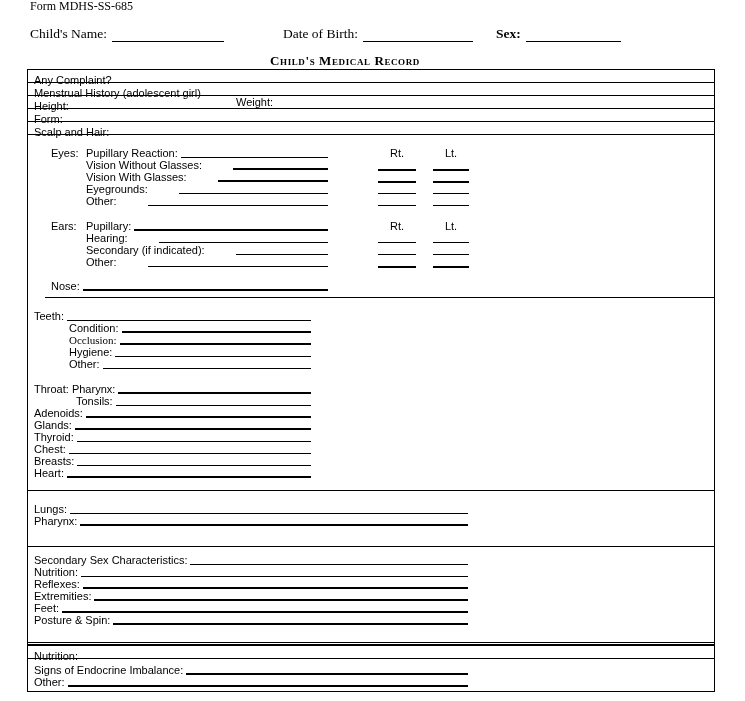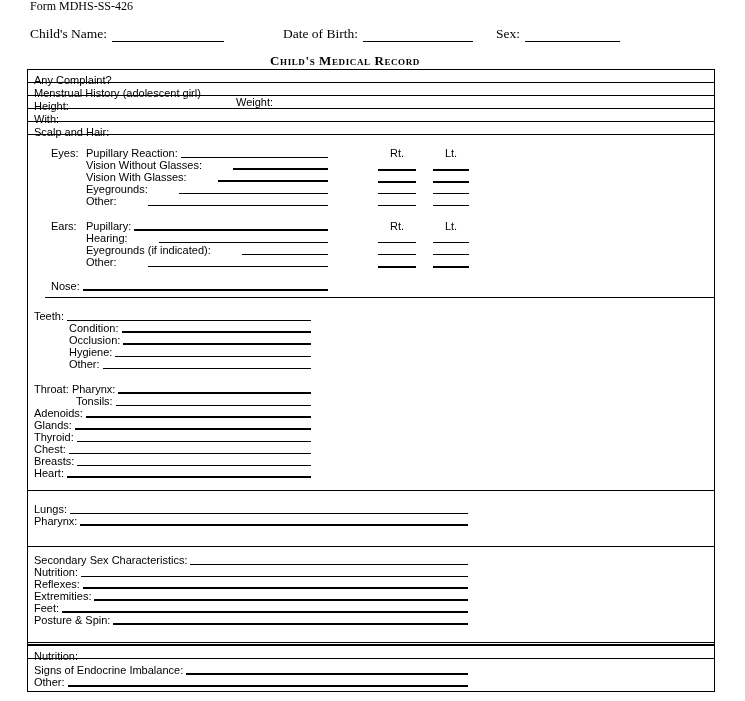--- a/index.html
+++ b/index.html
@@ -6,21 +6,21 @@
   body{width:745px;height:701px;position:relative;font-family:"Liberation Sans",sans-serif;color:#000;overflow:hidden;}
   .serif{font-family:"Liberation Serif",serif;}
 
   #form-id{position:absolute;left:30px;top:0;font-size:12px;line-height:13px;}
 
   .hfield{position:absolute;top:26px;display:flex;align-items:flex-end;height:16px;}
   .hfield .hlbl{font-size:13.5px;line-height:16px;white-space:pre;text-align:center;}
   .hblank{border-bottom:1px solid #000;height:14px;margin-left:5px;}
   #field-child-name{left:30px;}  #blank-child-name{width:112px;}
   #field-dob{left:283px;}        #blank-dob{width:110px;}
-  #field-sex{left:496px;}        #blank-sex{width:95px;}
+  #field-sex{left:496px;font-weight:bold;}        #blank-sex{width:95px;}
 
   #page-title{position:absolute;left:27px;top:53px;width:636px;text-align:center;
     font-family:"Liberation Serif",serif;font-weight:bold;font-size:13px;
     font-variant:small-caps;letter-spacing:0.6px;}
 
   #table{position:absolute;left:27px;top:69px;width:688px;height:623px;
     border:1px solid #000;box-sizing:border-box;}
 
   .srow{height:12px;border-bottom:1px solid #000;position:relative;padding-left:6px;}
   .lbl{font-size:11px;line-height:12.5px;white-space:pre;}
@@ -49,21 +49,21 @@
   .ltc{position:absolute;top:0;left:382px;width:36px;}
   .colhead{text-align:center;font-size:11px;line-height:12px;display:block;}
   .cline{border-bottom:1px solid #000;height:10px;}
   .cline.hv{border-bottom-width:2px;}
 
   .gap13{height:13px;} .gap12{height:12px;}
 </style>
 </head>
 <body>
 
-<div id="form-id" class="serif">Form MDHS-SS-426</div>
+<div id="form-id" class="serif">Form MDHS-SS-685</div>
 
 <div class="hfield serif" id="field-child-name">
   <span class="hlbl">Child's Name:</span>
   <div class="hblank" id="blank-child-name"></div>
 </div>
 <div class="hfield serif" id="field-dob">
   <span class="hlbl">Date of Birth:</span>
   <div class="hblank" id="blank-dob"></div>
 </div>
 <div class="hfield serif" id="field-sex">
@@ -71,21 +71,21 @@
   <div class="hblank" id="blank-sex"></div>
 </div>
 
 <div id="page-title">Child's Medical Record</div>
 
 <div id="table">
   <div id="simple-rows">
       <div class="srow"><span class="lbl">Any Complaint?</span></div>
       <div class="srow"><span class="lbl">Menstrual History (adolescent girl)</span></div>
       <div class="srow"><span class="lbl">Height:</span><span class="lbl lbl2">Weight:</span></div>
-      <div class="srow"><span class="lbl">With:</span></div>
+      <div class="srow"><span class="lbl">Form:</span></div>
       <div class="srow"><span class="lbl">Scalp and Hair:</span></div>
     </div>
   <div id="box-eyes" class="box">
       <div class="frow">
         <div class="inner w-short">
           <span class="prefix">Eyes:</span>
           <span class="lbl">Pupillary Reaction:</span>
           <div class="blank"></div>
         </div>
         <span class="rtc colhead">Rt.</span>
@@ -136,21 +136,21 @@
       <div class="frow">
         <div class="inner w-short ind35">
           <span class="lbl">Hearing:</span>
           <div class="blank"></div>
         </div>
         <div class="rtc cline"></div>
         <div class="ltc cline"></div>
       </div>
       <div class="frow">
         <div class="inner w-short ind35">
-          <span class="lbl">Eyegrounds (if indicated):</span>
+          <span class="lbl">Secondary (if indicated):</span>
           <div class="blank"></div>
         </div>
         <div class="rtc cline"></div>
         <div class="ltc cline"></div>
       </div>
       <div class="frow">
         <div class="inner w-short ind35">
           <span class="lbl">Other:</span>
           <div class="blank"></div>
         </div>
@@ -172,21 +172,21 @@
           <div class="blank"></div>
         </div>
       </div>
       <div class="frow">
         <div class="inner w-short" style="padding-left: 35px;">
           <span class="lbl">Condition:</span>
           <div class="blank hv"></div>
         </div>
       </div>
       <div class="frow">
-        <div class="inner w-short" style="padding-left: 35px;">
+        <div class="inner w-short" style="padding-left: 35px; font-family: Liberation Serif, serif;">
           <span class="lbl">Occlusion:</span>
           <div class="blank hv"></div>
         </div>
       </div>
       <div class="frow">
         <div class="inner w-short" style="padding-left: 35px;">
           <span class="lbl">Hygiene:</span>
           <div class="blank"></div>
         </div>
       </div>

